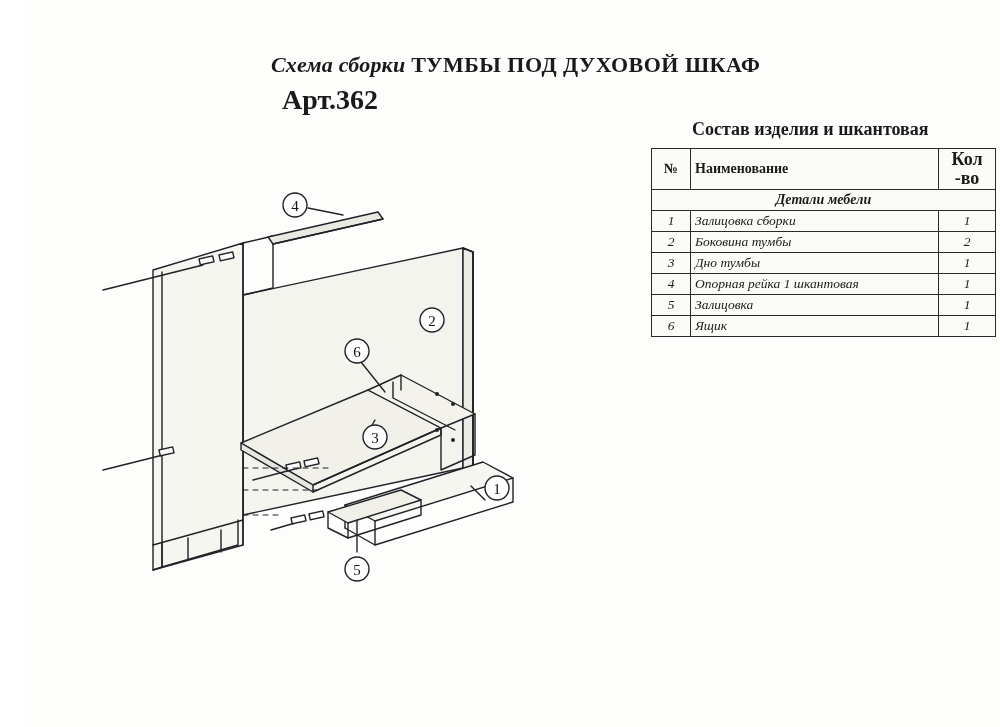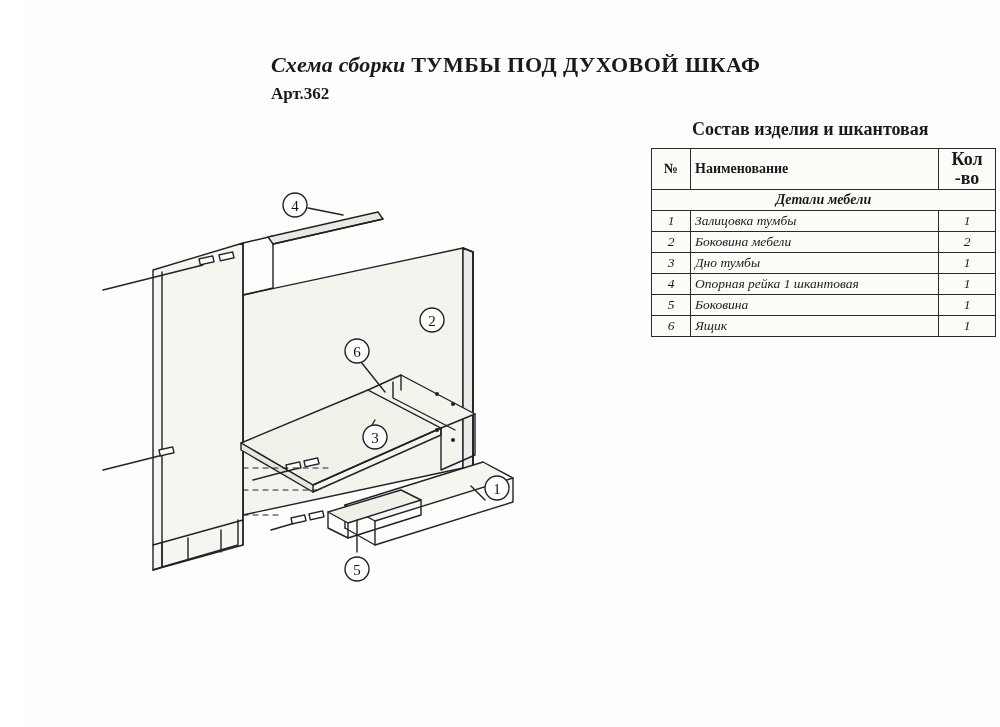--- a/index.html
+++ b/index.html
@@ -28,23 +28,23 @@
     font-style: italic;
     letter-spacing: 0.2px;
     white-space: nowrap;
   }
   .title-main .part2 {
     font-style: normal;
     letter-spacing: 0.5px;
   }
   .title-art {
     position: absolute;
-    left: 248px;
+    left: 259px;
     top: 84px;
-    font-size: 17px;
+    font-size: 28px;
     font-weight: bold;
     white-space: nowrap;
   }
 
   
   .table-title {
     position: absolute;
     left: 669px;
     top: 119px;
     font-size: 18px;
@@ -126,41 +126,41 @@
           <div class="hdr-qty">-во</div>
         </th>
       </tr>
     </thead>
     <tbody>
       <tr class="section-row">
         <td colspan="3">Детали мебели</td>
       </tr>
       <tr>
         <td class="cell-idx">1</td>
-        <td class="cell-name">Залицовка тумбы</td>
+        <td class="cell-name">Залицовка сборки</td>
         <td class="cell-qty">1</td>
       </tr>
       <tr>
         <td class="cell-idx">2</td>
-        <td class="cell-name">Боковина мебели</td>
+        <td class="cell-name">Боковина тумбы</td>
         <td class="cell-qty">2</td>
       </tr>
       <tr>
         <td class="cell-idx">3</td>
         <td class="cell-name">Дно тумбы</td>
         <td class="cell-qty">1</td>
       </tr>
       <tr>
         <td class="cell-idx">4</td>
         <td class="cell-name">Опорная рейка 1 шкантовая</td>
         <td class="cell-qty">1</td>
       </tr>
       <tr>
         <td class="cell-idx">5</td>
-        <td class="cell-name">Боковина</td>
+        <td class="cell-name">Залицовка</td>
         <td class="cell-qty">1</td>
       </tr>
       <tr>
         <td class="cell-idx">6</td>
         <td class="cell-name">Ящик</td>
         <td class="cell-qty">1</td>
       </tr>
     </tbody>
   </table>
 

